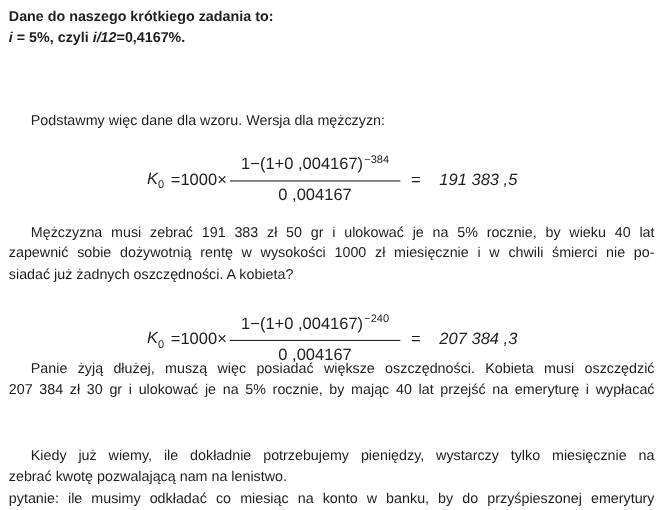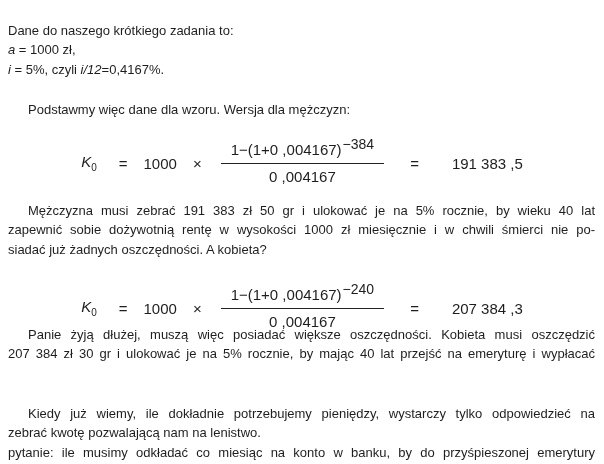--- a/index.html
+++ b/index.html
@@ -22,49 +22,45 @@
   
   .formula {
     position: absolute;
     left: 0;
     width: 604px;
     display: flex;
     justify-content: center;
     align-items: center;
     font-size: 15px;
     color: #1e1e1e;
-    gap: 16px;
   }
   .fsym { font-style: italic; }
   .fsym sub { font-size: 10px; font-style: normal; }
   .feq1 { margin-left: 6px; }
   .frac {
     display: inline-flex;
     flex-direction: column;
     align-items: center;
     margin: 0 3px;
     text-align: center;
   }
   .num { line-height: 19px; padding: 0 10px 3px 10px; border-bottom: 1.4px solid #222; }
   .den { line-height: 19px; padding-top: 3px; }
-  .exp { font-size: 14px; position: relative; top: -6px; margin-left: 1px; }
+  .exp { font-size: 10px; position: relative; top: -6px; margin-left: 1px; }
   .feq2 { margin-left: 7px; }
-  .fres { margin-left: 17px; }
+  .fres { margin-left: 17px; font-style: italic; }
 </style>
 </head>
 <body>
 
 <div class="page">
 
-  <div class="block" style="top:21px;">
+  <div class="block" style="top:5px;font-weight:bold;">
     <div class="line">
       <span>Dane do naszego krótkiego zadania to:</span>
-    </div>
-    <div class="line">
-      <span class="var">a</span><span> = 1000 zł,</span>
     </div>
     <div class="line">
       <span class="var">i</span><span> = 5%, czyli </span><span class="var">i/12</span><span>=0,4167%.</span>
     </div>
   </div>
 
   <div class="block" style="top:100px;">
     <div class="line indent">
       <span>Podstawmy więc dane dla wzoru. Wersja dla mężczyzn:</span>
     </div>
@@ -101,18 +97,18 @@
     <span class="feq2">=</span>
     <span class="fres">207 384 ,3</span>
   </div>
 
   <div class="block" style="top:325px;">
     <div class="line just indent"><span>Panie żyją dłużej, muszą więc posiadać większe oszczędności. Kobieta musi oszczędzić</span></div>
     <div class="line just"><span>207 384 zł 30 gr i ulokować je na 5% rocznie, by mając 40 lat przejść na emeryturę i wypłacać</span></div>
   </div>
 
   <div class="block" style="top:404px;">
-    <div class="line just indent"><span>Kiedy już wiemy, ile dokładnie potrzebujemy pieniędzy, wystarczy tylko odpowiedzieć na</span></div>
+    <div class="line just indent"><span>Kiedy już wiemy, ile dokładnie potrzebujemy pieniędzy, wystarczy tylko miesięcznie na</span></div>
     <div class="line"><span>zebrać kwotę pozwalającą nam na lenistwo.</span></div>
     <div class="line just"><span>pytanie: ile musimy odkładać co miesiąc na konto w banku, by do przyśpieszonej emerytury</span></div>
   </div>
 
 </div>
 
 </body></html>

